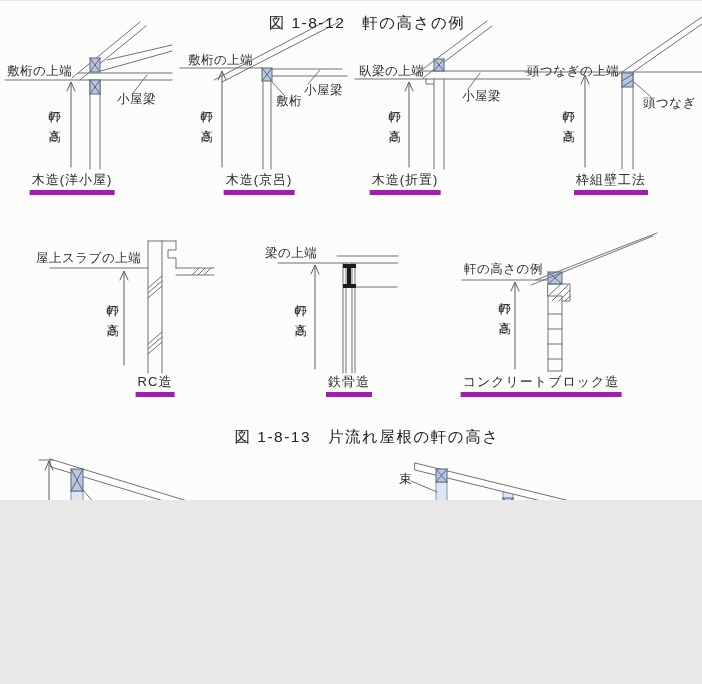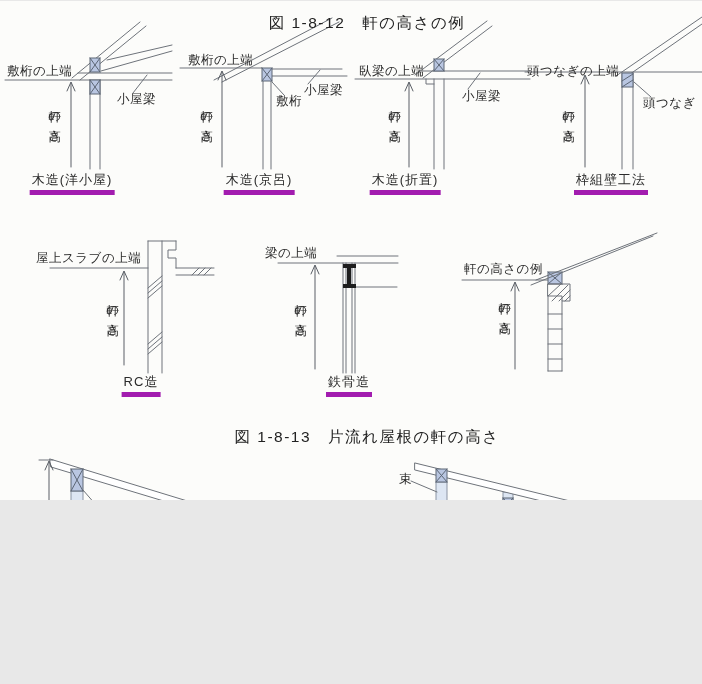--- a/index.html
+++ b/index.html
@@ -189,28 +189,29 @@
   <div class="lbl vtext" style="left:387px;top:100px">軒の高さ</div>
   <div class="cap" style="left:405px;top:170px">木造(折置)</div>
 
   <div class="lbl" style="left:527px;top:64px">頭つなぎの上端</div>
   <div class="lbl" style="left:643px;top:96px">頭つなぎ</div>
   <div class="lbl vtext" style="left:561px;top:100px">軒の高さ</div>
   <div class="cap" style="left:611px;top:170px">枠組壁工法</div>
 
   <div class="lbl" style="left:36px;top:251px">屋上スラブの上端</div>
   <div class="lbl vtext" style="left:105px;top:294px">軒の高さ</div>
-  <div class="cap" style="left:141px;top:372px">RC造</div>
+  <div class="cap" style="left:155px;top:372px">RC造</div>
 
   <div class="lbl" style="left:265px;top:246px">梁の上端</div>
   <div class="lbl vtext" style="left:293px;top:294px">軒の高さ</div>
   <div class="cap" style="left:349px;top:372px">鉄骨造</div>
 
   <div class="lbl" style="left:464px;top:262px">軒の高さの例</div>
   <div class="lbl vtext" style="left:497px;top:292px">軒の高さ</div>
+  <div class="cap" style="left:541px;top:372px">コンクリートブロック造</div>
 
   <div class="lbl" style="left:89px;top:503px">敷桁</div>
   <div class="lbl vtext" style="left:28px;top:526px">軒の高さ</div>
 
   <div class="lbl" style="left:399px;top:472px">束</div>
   <div class="lbl vtext" style="left:390px;top:536px">軒の高さ</div>
 
 </div>
 
 </body></html>

